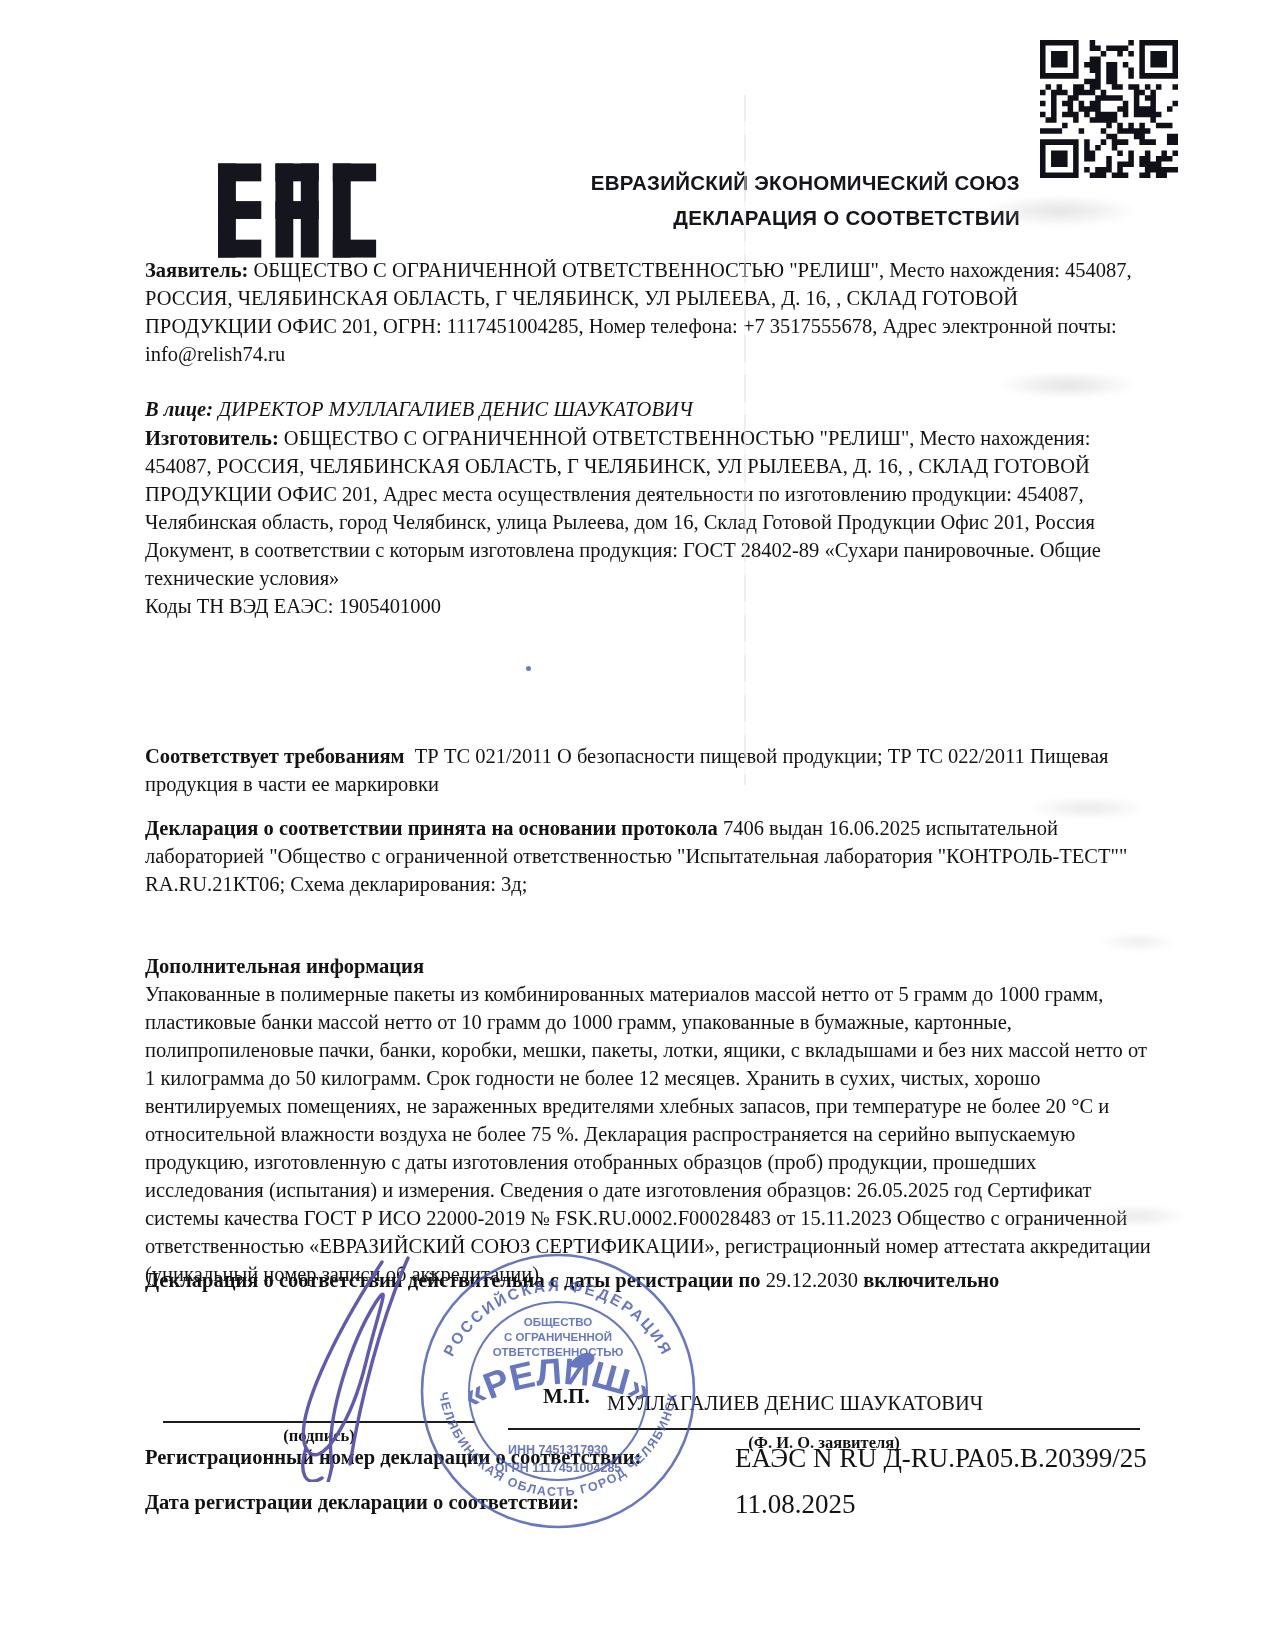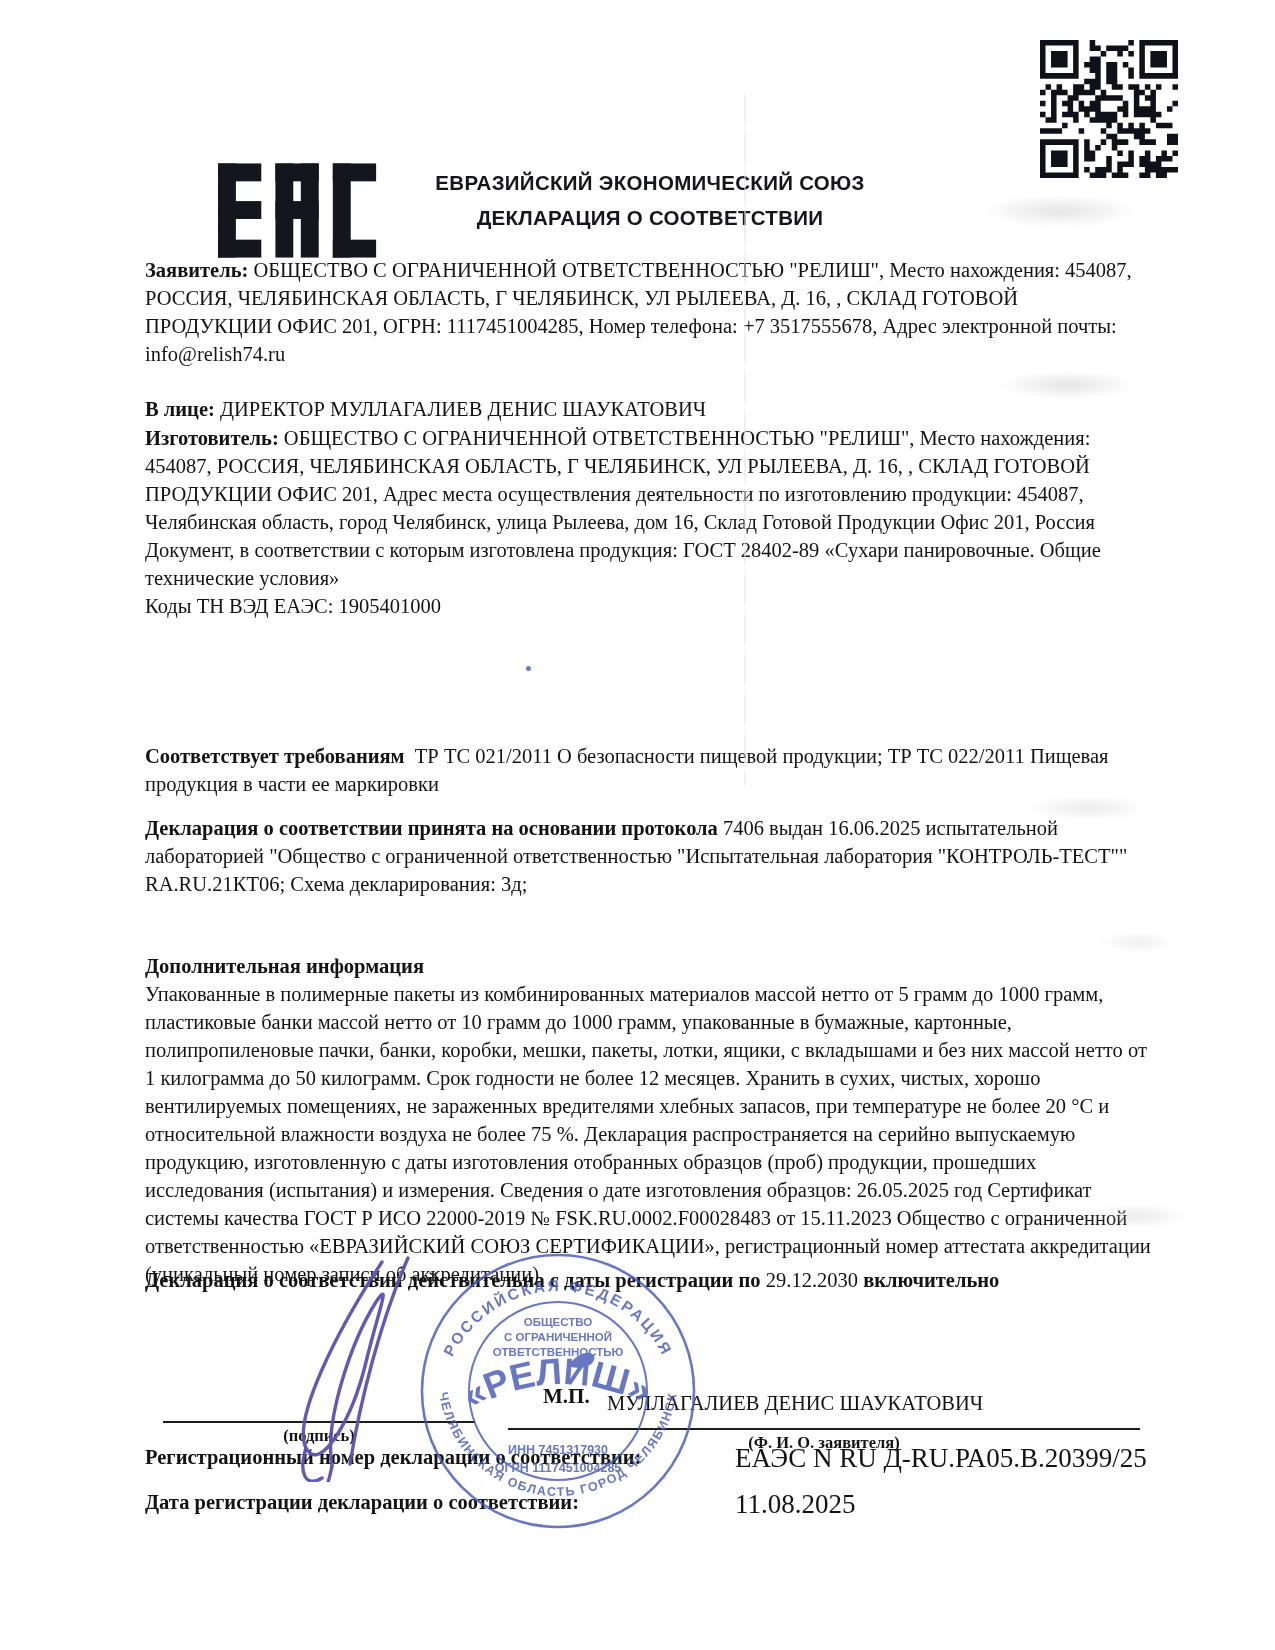--- a/index.html
+++ b/index.html
@@ -13,21 +13,21 @@
     overflow:hidden;
   }
   .abs{position:absolute;}
   p{margin:0;}
   .body-text{font-size:20.5px;line-height:28px;}
   .b{font-weight:bold;}
   .gap2:after{content:"\00a0\00a0";}
   .header-titles{
     font-family:"Liberation Sans", sans-serif;
     font-weight:bold;font-size:20.5px;
-    text-align:center;letter-spacing:.3px;color:#15151d;
+    text-align:right;letter-spacing:.3px;color:#15151d;
   }
   .header-titles .t2{margin-top:11px;}
   .caption{font-size:16.5px;font-weight:bold;text-align:center;}
   .sigline{border-top:2.4px solid #1c1c1c;}
   .footer-label{font-weight:bold;font-size:20.5px;}
   .footer-value{font-size:27px;}
   .smudge{
     background:radial-gradient(ellipse at center,#b9b9b9 0%,rgba(200,200,200,.35) 55%,rgba(255,255,255,0) 75%);
     border-radius:50%;filter:blur(2.5px);opacity:.38;
   }
@@ -70,21 +70,21 @@
     <svg id="qr-svg" width="138" height="138" viewBox="0 0 137.5 137.5">
         <path d="M0.0,0.0h5.5v5.5h-5.5zM5.5,0.0h5.5v5.5h-5.5zM11.0,0.0h5.5v5.5h-5.5zM16.5,0.0h5.5v5.5h-5.5zM22.0,0.0h5.5v5.5h-5.5zM27.5,0.0h5.5v5.5h-5.5zM33.0,0.0h5.5v5.5h-5.5zM0.0,5.5h5.5v5.5h-5.5zM33.0,5.5h5.5v5.5h-5.5zM0.0,11.0h5.5v5.5h-5.5zM11.0,11.0h5.5v5.5h-5.5zM16.5,11.0h5.5v5.5h-5.5zM22.0,11.0h5.5v5.5h-5.5zM33.0,11.0h5.5v5.5h-5.5zM0.0,16.5h5.5v5.5h-5.5zM11.0,16.5h5.5v5.5h-5.5zM16.5,16.5h5.5v5.5h-5.5zM22.0,16.5h5.5v5.5h-5.5zM33.0,16.5h5.5v5.5h-5.5zM0.0,22.0h5.5v5.5h-5.5zM11.0,22.0h5.5v5.5h-5.5zM16.5,22.0h5.5v5.5h-5.5zM22.0,22.0h5.5v5.5h-5.5zM33.0,22.0h5.5v5.5h-5.5zM0.0,27.5h5.5v5.5h-5.5zM33.0,27.5h5.5v5.5h-5.5zM0.0,33.0h5.5v5.5h-5.5zM5.5,33.0h5.5v5.5h-5.5zM11.0,33.0h5.5v5.5h-5.5zM16.5,33.0h5.5v5.5h-5.5zM22.0,33.0h5.5v5.5h-5.5zM27.5,33.0h5.5v5.5h-5.5zM33.0,33.0h5.5v5.5h-5.5zM99.0,0.0h5.5v5.5h-5.5zM104.5,0.0h5.5v5.5h-5.5zM110.0,0.0h5.5v5.5h-5.5zM115.5,0.0h5.5v5.5h-5.5zM121.0,0.0h5.5v5.5h-5.5zM126.5,0.0h5.5v5.5h-5.5zM132.0,0.0h5.5v5.5h-5.5zM99.0,5.5h5.5v5.5h-5.5zM132.0,5.5h5.5v5.5h-5.5zM99.0,11.0h5.5v5.5h-5.5zM110.0,11.0h5.5v5.5h-5.5zM115.5,11.0h5.5v5.5h-5.5zM121.0,11.0h5.5v5.5h-5.5zM132.0,11.0h5.5v5.5h-5.5zM99.0,16.5h5.5v5.5h-5.5zM110.0,16.5h5.5v5.5h-5.5zM115.5,16.5h5.5v5.5h-5.5zM121.0,16.5h5.5v5.5h-5.5zM132.0,16.5h5.5v5.5h-5.5zM99.0,22.0h5.5v5.5h-5.5zM110.0,22.0h5.5v5.5h-5.5zM115.5,22.0h5.5v5.5h-5.5zM121.0,22.0h5.5v5.5h-5.5zM132.0,22.0h5.5v5.5h-5.5zM99.0,27.5h5.5v5.5h-5.5zM132.0,27.5h5.5v5.5h-5.5zM99.0,33.0h5.5v5.5h-5.5zM104.5,33.0h5.5v5.5h-5.5zM110.0,33.0h5.5v5.5h-5.5zM115.5,33.0h5.5v5.5h-5.5zM121.0,33.0h5.5v5.5h-5.5zM126.5,33.0h5.5v5.5h-5.5zM132.0,33.0h5.5v5.5h-5.5zM0.0,99.0h5.5v5.5h-5.5zM5.5,99.0h5.5v5.5h-5.5zM11.0,99.0h5.5v5.5h-5.5zM16.5,99.0h5.5v5.5h-5.5zM22.0,99.0h5.5v5.5h-5.5zM27.5,99.0h5.5v5.5h-5.5zM33.0,99.0h5.5v5.5h-5.5zM0.0,104.5h5.5v5.5h-5.5zM33.0,104.5h5.5v5.5h-5.5zM0.0,110.0h5.5v5.5h-5.5zM11.0,110.0h5.5v5.5h-5.5zM16.5,110.0h5.5v5.5h-5.5zM22.0,110.0h5.5v5.5h-5.5zM33.0,110.0h5.5v5.5h-5.5zM0.0,115.5h5.5v5.5h-5.5zM11.0,115.5h5.5v5.5h-5.5zM16.5,115.5h5.5v5.5h-5.5zM22.0,115.5h5.5v5.5h-5.5zM33.0,115.5h5.5v5.5h-5.5zM0.0,121.0h5.5v5.5h-5.5zM11.0,121.0h5.5v5.5h-5.5zM16.5,121.0h5.5v5.5h-5.5zM22.0,121.0h5.5v5.5h-5.5zM33.0,121.0h5.5v5.5h-5.5zM0.0,126.5h5.5v5.5h-5.5zM33.0,126.5h5.5v5.5h-5.5zM0.0,132.0h5.5v5.5h-5.5zM5.5,132.0h5.5v5.5h-5.5zM11.0,132.0h5.5v5.5h-5.5zM16.5,132.0h5.5v5.5h-5.5zM22.0,132.0h5.5v5.5h-5.5zM27.5,132.0h5.5v5.5h-5.5zM33.0,132.0h5.5v5.5h-5.5zM49.5,0.0h5.5v5.5h-5.5zM88.0,0.0h5.5v5.5h-5.5zM49.5,5.5h5.5v5.5h-5.5zM55.0,5.5h5.5v5.5h-5.5zM66.0,5.5h5.5v5.5h-5.5zM71.5,5.5h5.5v5.5h-5.5zM77.0,5.5h5.5v5.5h-5.5zM82.5,5.5h5.5v5.5h-5.5zM60.5,11.0h5.5v5.5h-5.5zM77.0,11.0h5.5v5.5h-5.5zM88.0,11.0h5.5v5.5h-5.5zM49.5,16.5h5.5v5.5h-5.5zM55.0,16.5h5.5v5.5h-5.5zM44.0,22.0h5.5v5.5h-5.5zM49.5,22.0h5.5v5.5h-5.5zM55.0,22.0h5.5v5.5h-5.5zM66.0,22.0h5.5v5.5h-5.5zM71.5,22.0h5.5v5.5h-5.5zM82.5,22.0h5.5v5.5h-5.5zM49.5,27.5h5.5v5.5h-5.5zM55.0,27.5h5.5v5.5h-5.5zM66.0,27.5h5.5v5.5h-5.5zM71.5,27.5h5.5v5.5h-5.5zM88.0,27.5h5.5v5.5h-5.5zM55.0,33.0h5.5v5.5h-5.5zM66.0,33.0h5.5v5.5h-5.5zM71.5,33.0h5.5v5.5h-5.5zM88.0,33.0h5.5v5.5h-5.5zM44.0,38.5h5.5v5.5h-5.5zM49.5,38.5h5.5v5.5h-5.5zM55.0,38.5h5.5v5.5h-5.5zM66.0,38.5h5.5v5.5h-5.5zM71.5,38.5h5.5v5.5h-5.5zM5.5,44.0h5.5v5.5h-5.5zM16.5,44.0h5.5v5.5h-5.5zM33.0,44.0h5.5v5.5h-5.5zM38.5,44.0h5.5v5.5h-5.5zM49.5,44.0h5.5v5.5h-5.5zM55.0,44.0h5.5v5.5h-5.5zM71.5,44.0h5.5v5.5h-5.5zM77.0,44.0h5.5v5.5h-5.5zM88.0,44.0h5.5v5.5h-5.5zM93.5,44.0h5.5v5.5h-5.5zM104.5,44.0h5.5v5.5h-5.5zM115.5,44.0h5.5v5.5h-5.5zM132.0,44.0h5.5v5.5h-5.5zM0.0,49.5h5.5v5.5h-5.5zM11.0,49.5h5.5v5.5h-5.5zM16.5,49.5h5.5v5.5h-5.5zM22.0,49.5h5.5v5.5h-5.5zM33.0,49.5h5.5v5.5h-5.5zM38.5,49.5h5.5v5.5h-5.5zM44.0,49.5h5.5v5.5h-5.5zM49.5,49.5h5.5v5.5h-5.5zM60.5,49.5h5.5v5.5h-5.5zM93.5,49.5h5.5v5.5h-5.5zM99.0,49.5h5.5v5.5h-5.5zM110.0,49.5h5.5v5.5h-5.5zM11.0,55.0h5.5v5.5h-5.5zM27.5,55.0h5.5v5.5h-5.5zM33.0,55.0h5.5v5.5h-5.5zM55.0,55.0h5.5v5.5h-5.5zM60.5,55.0h5.5v5.5h-5.5zM66.0,55.0h5.5v5.5h-5.5zM71.5,55.0h5.5v5.5h-5.5zM77.0,55.0h5.5v5.5h-5.5zM93.5,55.0h5.5v5.5h-5.5zM104.5,55.0h5.5v5.5h-5.5zM110.0,55.0h5.5v5.5h-5.5zM0.0,60.5h5.5v5.5h-5.5zM11.0,60.5h5.5v5.5h-5.5zM22.0,60.5h5.5v5.5h-5.5zM27.5,60.5h5.5v5.5h-5.5zM38.5,60.5h5.5v5.5h-5.5zM49.5,60.5h5.5v5.5h-5.5zM55.0,60.5h5.5v5.5h-5.5zM82.5,60.5h5.5v5.5h-5.5zM93.5,60.5h5.5v5.5h-5.5zM110.0,60.5h5.5v5.5h-5.5zM132.0,60.5h5.5v5.5h-5.5zM11.0,66.0h5.5v5.5h-5.5zM27.5,66.0h5.5v5.5h-5.5zM38.5,66.0h5.5v5.5h-5.5zM44.0,66.0h5.5v5.5h-5.5zM49.5,66.0h5.5v5.5h-5.5zM55.0,66.0h5.5v5.5h-5.5zM77.0,66.0h5.5v5.5h-5.5zM82.5,66.0h5.5v5.5h-5.5zM93.5,66.0h5.5v5.5h-5.5zM99.0,66.0h5.5v5.5h-5.5zM104.5,66.0h5.5v5.5h-5.5zM110.0,66.0h5.5v5.5h-5.5zM126.5,66.0h5.5v5.5h-5.5zM0.0,71.5h5.5v5.5h-5.5zM11.0,71.5h5.5v5.5h-5.5zM22.0,71.5h5.5v5.5h-5.5zM27.5,71.5h5.5v5.5h-5.5zM33.0,71.5h5.5v5.5h-5.5zM44.0,71.5h5.5v5.5h-5.5zM55.0,71.5h5.5v5.5h-5.5zM60.5,71.5h5.5v5.5h-5.5zM66.0,71.5h5.5v5.5h-5.5zM71.5,71.5h5.5v5.5h-5.5zM82.5,71.5h5.5v5.5h-5.5zM93.5,71.5h5.5v5.5h-5.5zM99.0,71.5h5.5v5.5h-5.5zM104.5,71.5h5.5v5.5h-5.5zM110.0,71.5h5.5v5.5h-5.5zM115.5,71.5h5.5v5.5h-5.5zM5.5,77.0h5.5v5.5h-5.5zM11.0,77.0h5.5v5.5h-5.5zM33.0,77.0h5.5v5.5h-5.5zM49.5,77.0h5.5v5.5h-5.5zM55.0,77.0h5.5v5.5h-5.5zM60.5,77.0h5.5v5.5h-5.5zM66.0,77.0h5.5v5.5h-5.5zM71.5,77.0h5.5v5.5h-5.5zM110.0,77.0h5.5v5.5h-5.5zM22.0,82.5h5.5v5.5h-5.5zM66.0,82.5h5.5v5.5h-5.5zM77.0,82.5h5.5v5.5h-5.5zM88.0,82.5h5.5v5.5h-5.5zM99.0,82.5h5.5v5.5h-5.5zM115.5,82.5h5.5v5.5h-5.5zM121.0,82.5h5.5v5.5h-5.5zM126.5,82.5h5.5v5.5h-5.5zM0.0,88.0h5.5v5.5h-5.5zM5.5,88.0h5.5v5.5h-5.5zM11.0,88.0h5.5v5.5h-5.5zM16.5,88.0h5.5v5.5h-5.5zM38.5,88.0h5.5v5.5h-5.5zM60.5,88.0h5.5v5.5h-5.5zM77.0,88.0h5.5v5.5h-5.5zM82.5,88.0h5.5v5.5h-5.5zM88.0,88.0h5.5v5.5h-5.5zM93.5,88.0h5.5v5.5h-5.5zM99.0,88.0h5.5v5.5h-5.5zM104.5,88.0h5.5v5.5h-5.5zM66.0,93.5h5.5v5.5h-5.5zM71.5,93.5h5.5v5.5h-5.5zM93.5,93.5h5.5v5.5h-5.5zM99.0,93.5h5.5v5.5h-5.5zM126.5,93.5h5.5v5.5h-5.5zM132.0,93.5h5.5v5.5h-5.5zM44.0,99.0h5.5v5.5h-5.5zM60.5,99.0h5.5v5.5h-5.5zM71.5,99.0h5.5v5.5h-5.5zM77.0,99.0h5.5v5.5h-5.5zM82.5,99.0h5.5v5.5h-5.5zM99.0,99.0h5.5v5.5h-5.5zM104.5,99.0h5.5v5.5h-5.5zM110.0,99.0h5.5v5.5h-5.5zM126.5,99.0h5.5v5.5h-5.5zM132.0,99.0h5.5v5.5h-5.5zM44.0,104.5h5.5v5.5h-5.5zM55.0,104.5h5.5v5.5h-5.5zM71.5,104.5h5.5v5.5h-5.5zM44.0,110.0h5.5v5.5h-5.5zM49.5,110.0h5.5v5.5h-5.5zM77.0,110.0h5.5v5.5h-5.5zM88.0,110.0h5.5v5.5h-5.5zM104.5,110.0h5.5v5.5h-5.5zM121.0,110.0h5.5v5.5h-5.5zM132.0,110.0h5.5v5.5h-5.5zM44.0,115.5h5.5v5.5h-5.5zM49.5,115.5h5.5v5.5h-5.5zM66.0,115.5h5.5v5.5h-5.5zM88.0,115.5h5.5v5.5h-5.5zM99.0,115.5h5.5v5.5h-5.5zM104.5,115.5h5.5v5.5h-5.5zM115.5,115.5h5.5v5.5h-5.5zM121.0,115.5h5.5v5.5h-5.5zM126.5,115.5h5.5v5.5h-5.5zM66.0,121.0h5.5v5.5h-5.5zM77.0,121.0h5.5v5.5h-5.5zM82.5,121.0h5.5v5.5h-5.5zM88.0,121.0h5.5v5.5h-5.5zM99.0,121.0h5.5v5.5h-5.5zM104.5,121.0h5.5v5.5h-5.5zM110.0,121.0h5.5v5.5h-5.5zM115.5,121.0h5.5v5.5h-5.5zM44.0,126.5h5.5v5.5h-5.5zM55.0,126.5h5.5v5.5h-5.5zM60.5,126.5h5.5v5.5h-5.5zM66.0,126.5h5.5v5.5h-5.5zM77.0,126.5h5.5v5.5h-5.5zM104.5,126.5h5.5v5.5h-5.5zM110.0,126.5h5.5v5.5h-5.5zM115.5,126.5h5.5v5.5h-5.5zM121.0,126.5h5.5v5.5h-5.5zM126.5,126.5h5.5v5.5h-5.5zM132.0,126.5h5.5v5.5h-5.5zM49.5,132.0h5.5v5.5h-5.5zM55.0,132.0h5.5v5.5h-5.5zM60.5,132.0h5.5v5.5h-5.5zM71.5,132.0h5.5v5.5h-5.5zM77.0,132.0h5.5v5.5h-5.5zM82.5,132.0h5.5v5.5h-5.5zM99.0,132.0h5.5v5.5h-5.5zM104.5,132.0h5.5v5.5h-5.5zM115.5,132.0h5.5v5.5h-5.5zM121.0,132.0h5.5v5.5h-5.5z" fill="#101018"></path>
       </svg>
   </div>
 
   <div class="abs body-text" style="left:145px;top:256px;width:1005px;">
     <p><span class="b">Заявитель:</span>
        <span>ОБЩЕСТВО С ОГРАНИЧЕННОЙ ОТВЕТСТВЕННОСТЬЮ "РЕЛИШ", Место нахождения: 454087, РОССИЯ, ЧЕЛЯБИНСКАЯ ОБЛАСТЬ, Г ЧЕЛЯБИНСК, УЛ РЫЛЕЕВА, Д. 16, , СКЛАД ГОТОВОЙ ПРОДУКЦИИ ОФИС 201, ОГРН: 1117451004285, Номер телефона: +7 3517555678, Адрес электронной почты: info@relish74.ru</span></p>
   </div>
 
-  <div class="abs body-text" style="left:145px;top:395px;width:1005px;">
+  <div class="abs body-text" style="left:145px;top:395px;width:1005px;font-style:italic;">
     <p><span class="b">В лице:</span>
        <span>ДИРЕКТОР МУЛЛАГАЛИЕВ ДЕНИС ШАУКАТОВИЧ</span></p>
   </div>
 
   <div class="abs body-text" style="left:145px;top:424px;width:1005px;">
     <p><span class="b">Изготовитель:</span>
        <span>ОБЩЕСТВО С ОГРАНИЧЕННОЙ ОТВЕТСТВЕННОСТЬЮ "РЕЛИШ", Место нахождения: 454087, РОССИЯ, ЧЕЛЯБИНСКАЯ ОБЛАСТЬ, Г ЧЕЛЯБИНСК, УЛ РЫЛЕЕВА, Д. 16, , СКЛАД ГОТОВОЙ ПРОДУКЦИИ ОФИС 201, Адрес места осуществления деятельности по изготовлению продукции: 454087, Челябинская область, город Челябинск, улица Рылеева, дом 16, Склад Готовой Продукции Офис 201, Россия</span></p>
     <p>Документ, в соответствии с которым изготовлена продукция: ГОСТ 28402-89 «Сухари панировочные. Общие технические условия»</p>
     <p>Коды ТН ВЭД ЕАЭС: 1905401000</p>
   </div>

